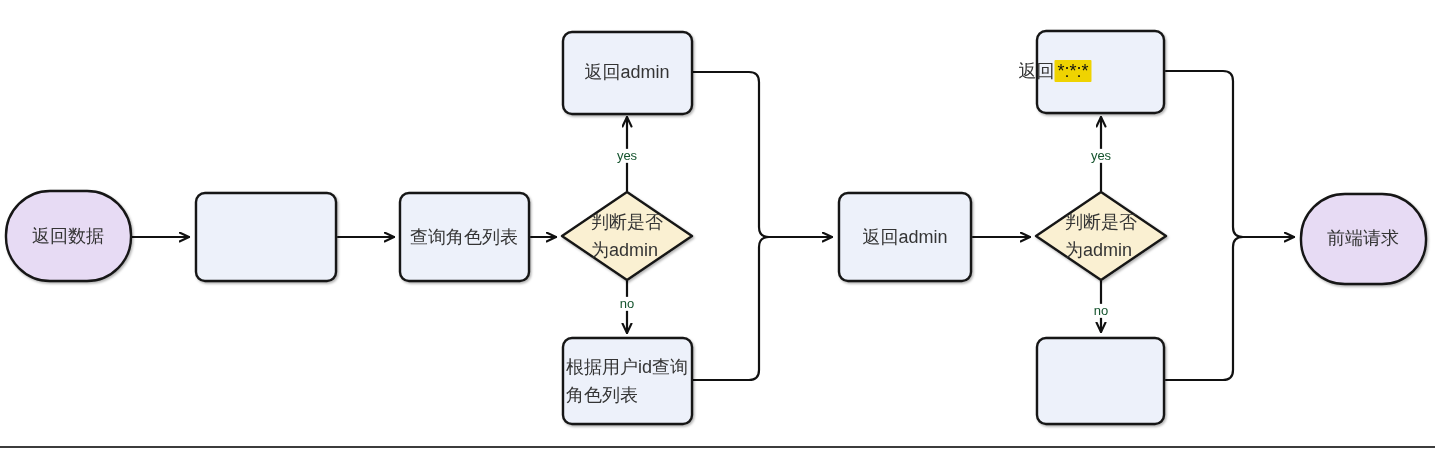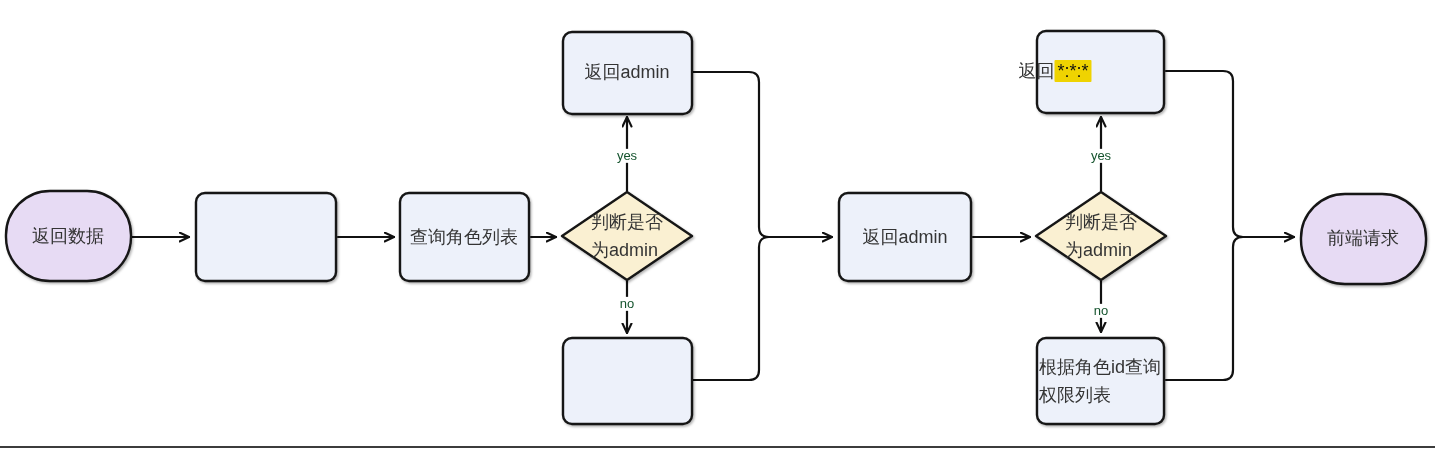--- a/index.html
+++ b/index.html
@@ -90,30 +90,30 @@
     </g>
   </svg>
 
   <div class="node-label" style="left:68px;top:237px">返回数据</div>
   <div class="node-label" style="left:464px;top:238px">查询角色列表</div>
   <div class="node-label" style="left:627px;top:237px">
     <div>判断是否</div>
     <div>为admin</div>
   </div>
   <div class="node-label" style="left:627px;top:73px">返回admin</div>
+  <div class="node-label" style="left:627px;top:382px">
+    <div>根据用户id查询</div>
+    <div>角色列表</div>
+  </div>
   <div class="node-label" style="left:905px;top:238px">返回admin</div>
   <div class="node-label" style="left:1101px;top:237px">
     <div>判断是否</div>
     <div>为admin</div>
   </div>
   <div class="node-label" style="left:1055px;top:72px"><span>返回</span><span class="hl">*:*:*</span></div>
-  <div class="node-label" style="left:1100px;top:382px">
-    <div>根据角色id查询</div>
-    <div>权限列表</div>
-  </div>
   <div class="node-label" style="left:1363px;top:239px">前端请求</div>
 
   <div class="edge-label" style="left:627px;top:156px">yes</div>
   <div class="edge-label" style="left:627px;top:304px">no</div>
   <div class="edge-label" style="left:1101px;top:156px">yes</div>
   <div class="edge-label" style="left:1101px;top:311px">no</div>
 
   <div id="bottom-border"></div>
 </div>
 

